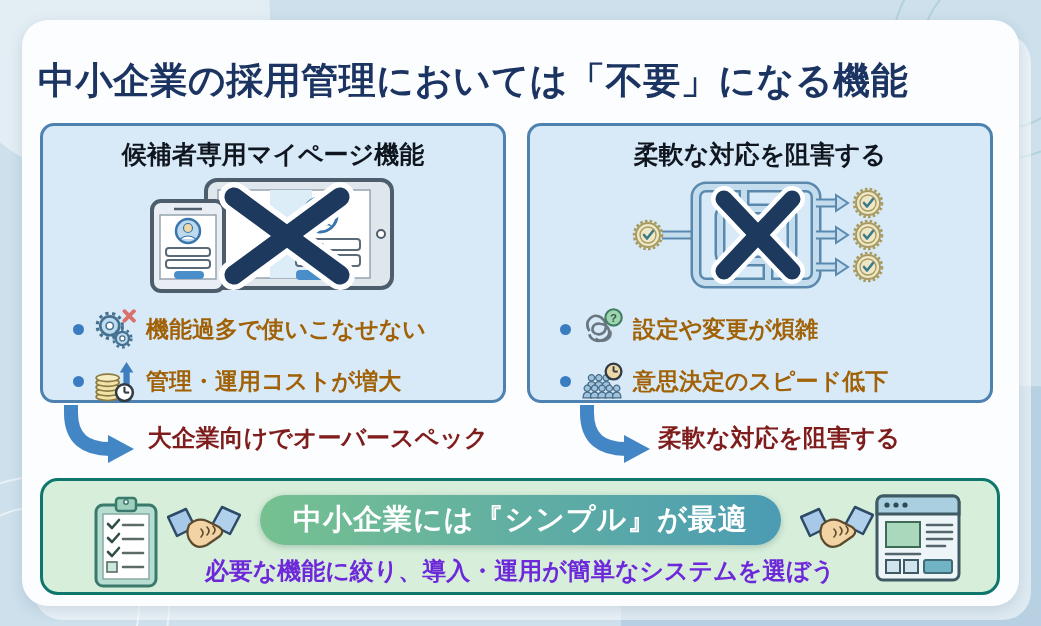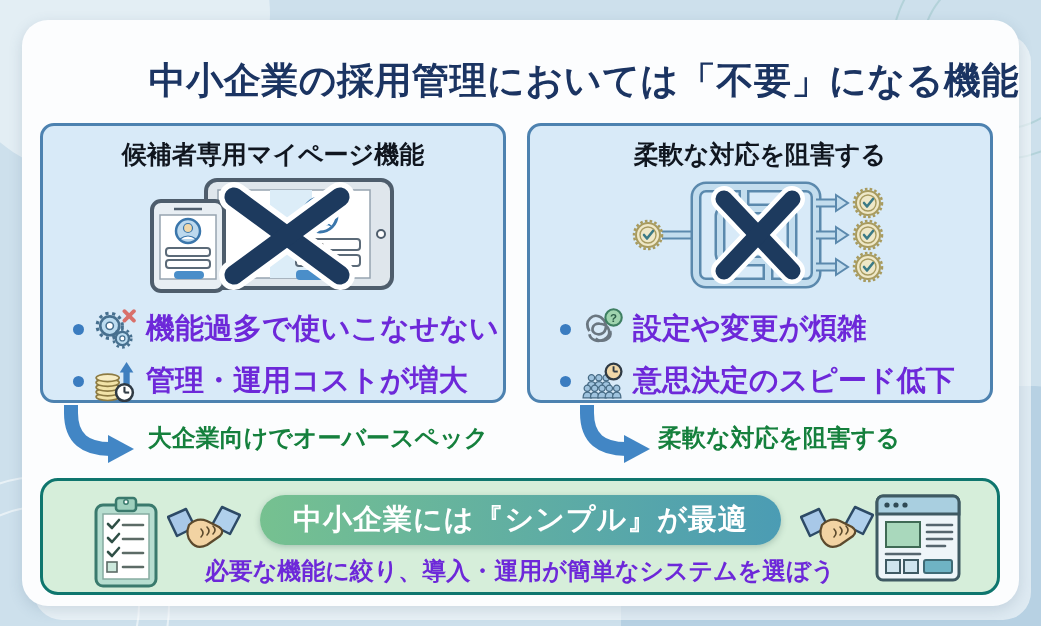--- a/index.html
+++ b/index.html
@@ -12,40 +12,40 @@
   .deco{ position:absolute; border-radius:50%; pointer-events:none; }
   .deco-circle-tl{ left:-60px; top:-150px; width:330px; height:330px; background:rgba(255,255,255,0.45); }
   .ring{ position:absolute; border-radius:50%; border:2px solid rgba(255,255,255,0.55); }
   .ring.teal{ border-color:rgba(140,190,190,0.40); }
   .offset-card-blue{ position:absolute; right:-40px; bottom:-60px; width:460px; height:300px; background:#b7d1e3; border-radius:46px; }
   .offset-card-white{ position:absolute; left:34px; top:34px; width:997px; height:586px; background:rgba(255,255,255,0.55); border-radius:28px; }
 
   
   .panel{ position:absolute; left:22px; top:20px; width:997px; height:586px; background:#fcfdfe; border-radius:26px; box-shadow:0 4px 14px rgba(70,100,130,0.18); }
 
-  .page-title{ position:absolute; left:0; top:36px; width:100%; text-align:right; font-size:37px; font-weight:800; color:#1b3462; letter-spacing:0.5px; }
+  .page-title{ position:absolute; left:0; top:36px; width:100%; text-align:left; font-size:37px; font-weight:800; color:#1b3462; letter-spacing:0.5px;padding-left:16px; }
 
   
   .card{ position:absolute; top:103px; width:466px; height:280px; background:#d8eaf8; border:3px solid #4d82b0; border-radius:14px; }
   .card.left{ left:18px; }
   .card.right{ left:505px; }
   .card-header{ margin-top:12px; text-align:center; font-size:25px; font-weight:800; color:#10161f; }
   .illustration{ display:flex; justify-content:center; margin-top:6px; height:118px; }
 
   .bullets{ list-style:none; margin:8px 0 0 30px; }
   .bullets li{ display:flex; align-items:center; height:52px; }
   .bullet-dot{ width:11px; height:11px; border-radius:50%; background:#3a7cc0; margin-right:10px; flex:0 0 auto; }
   .bullet-icon{ width:42px; height:42px; margin-right:10px; flex:0 0 auto; }
-  .bullet-text{ font-size:29px; font-weight:800; color:#6d28d9; white-space:nowrap; }
+  .bullet-text{ font-size:23px; font-weight:800; color:#a16207; white-space:nowrap; }
 
   
   .concl-arrow{ position:absolute; top:385px; width:78px; height:58px; }
   .concl-arrow.left{ left:40px; }
   .concl-arrow.right{ left:556px; }
-  .concl-text{ position:absolute; top:402px; font-size:24px; font-weight:800; color:#15803d; text-align:center; white-space:nowrap; }
+  .concl-text{ position:absolute; top:402px; font-size:24px; font-weight:800; color:#7f1d1d; text-align:center; white-space:nowrap; }
   .concl-text.left{ left:112px; width:368px; }
   .concl-text.right{ left:592px; width:330px; }
 
   
   .banner{ position:absolute; left:18px; top:458px; width:960px; height:117px; background:#d6eeda; border:3px solid #0f766e; border-radius:18px; }
   .banner-icon{ position:absolute; }
   .clipboard-pos{ left:50px; top:15px; }
   .handshake-left-pos{ left:124px; top:24px; }
   .handshake-right-pos{ left:757px; top:24px; }
   .browser-pos{ left:832px; top:13px; }

